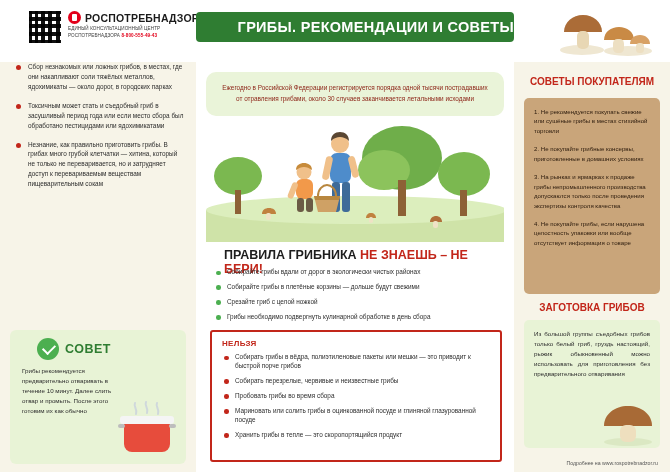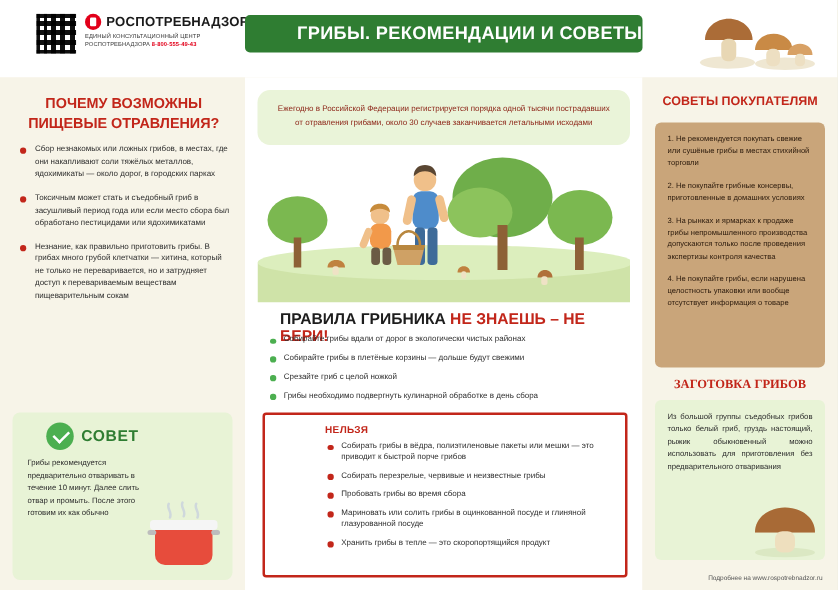--- a/index.html
+++ b/index.html
@@ -147,21 +147,21 @@
     position: relative; padding-left: 11px; margin-bottom: 6px;
     font-size: 6.4px; color: #2d2d2d; line-height: 1.4;
   }
   .green-item::before {
     content: ""; position: absolute; left: 0; top: 2.5px;
     width: 4.5px; height: 4.5px; border-radius: 50%; background: #4caf50;
   }
 
   .forbidden {
     position: absolute; left: 210px; top: 330px; width: 292px; height: 132px;
-    border: 2px solid #c2261a; border-radius: 3px; background: #fff; padding-left: 38px;
+    border: 2px solid #c2261a; border-radius: 3px; background: #fff;
   }
   .forbidden-title {
     margin: 7px 0 5px 10px; color: #c2261a; font-size: 8px; font-weight: bold;
     letter-spacing: .3px;
   }
   .red-list { margin: 0 10px 0 12px; }
   .red-item {
     position: relative; padding-left: 11px; margin-bottom: 6px;
     font-size: 6.4px; color: #2d2d2d; line-height: 1.4;
   }
@@ -177,21 +177,21 @@
   }
   .buyers-box {
     position: absolute; left: 10px; top: 36px; width: 136px; height: 196px;
     background: #c9a57a; border-radius: 5px; padding: 9px 10px;
   }
   .buyer-item {
     font-size: 6.1px; color: #2b1a0c; line-height: 1.55; margin-bottom: 9px;
   }
   .zag-head {
     position: absolute; left: 6px; top: 240px; width: 144px; text-align: center;
-    color: #c2261a; font-size: 10px; font-weight: bold; text-transform: uppercase; font-family: Liberation Serif, serif;
+    color: #c2261a; font-size: 10px; font-weight: bold; text-transform: uppercase;
   }
   .zag-box {
     position: absolute; left: 10px; top: 258px; width: 136px; height: 128px;
     background: #e8f3d6; border-radius: 5px; padding: 9px 10px;
   }
   .zag-text {
     font-size: 6.2px; color: #2d2d2d; line-height: 1.6; text-align: justify;
   }
   .zag-mushroom {
     position: absolute; right: 4px; bottom: 2px; width: 56px; height: 46px;
@@ -235,21 +235,20 @@
       <path d="M6 26c0-10 9-17 19-17s19 7 19 17z" fill="#9c5f2e" opacity=".25"></path>
       <rect x="19" y="25" width="12" height="18" rx="5" fill="#e8d7b4"></rect>
       <path d="M46 34c0-8 7-13 15-13s15 5 15 13z" fill="#c98a45"></path>
       <rect x="55" y="33" width="11" height="14" rx="4.5" fill="#eddfc2"></rect>
       <path d="M72 38c0-5 4-9 10-9s10 4 10 9z" fill="#d8a165"></path>
       <rect x="78" y="37" width="8" height="10" rx="3.5" fill="#eddfc2"></rect>
     </svg>
   </div>
 
   <div class="col-left">
-    <div class="left-head">ПОЧЕМУ ВОЗМОЖНЫ ПИЩЕВЫЕ ОТРАВЛЕНИЯ?</div>
     <div class="bullet-list">
       <div class="bullet-item">Сбор незнакомых или ложных грибов, в местах, где они накапливают соли тяжёлых металлов, ядохимикаты — около дорог, в городских парках</div>
       <div class="bullet-item">Токсичным может стать и съедобный гриб в засушливый период года или если место сбора был обработано пестицидами или ядохимикатами</div>
       <div class="bullet-item">Незнание, как правильно приготовить грибы. В грибах много грубой клетчатки — хитина, который не только не переваривается, но и затрудняет доступ к перевариваемым веществам пищеварительным сокам</div>
     </div>
 
     <div class="advice-box">
       <div class="advice-head">
         <div class="advice-icon"></div>
         <div class="advice-title">СОВЕТ</div>

